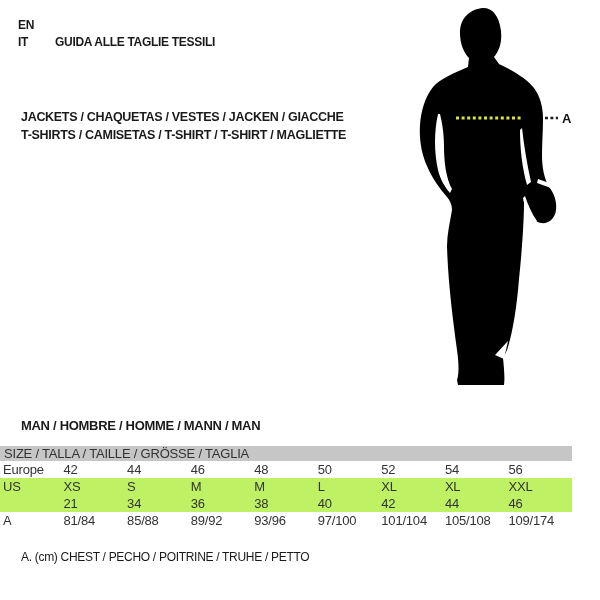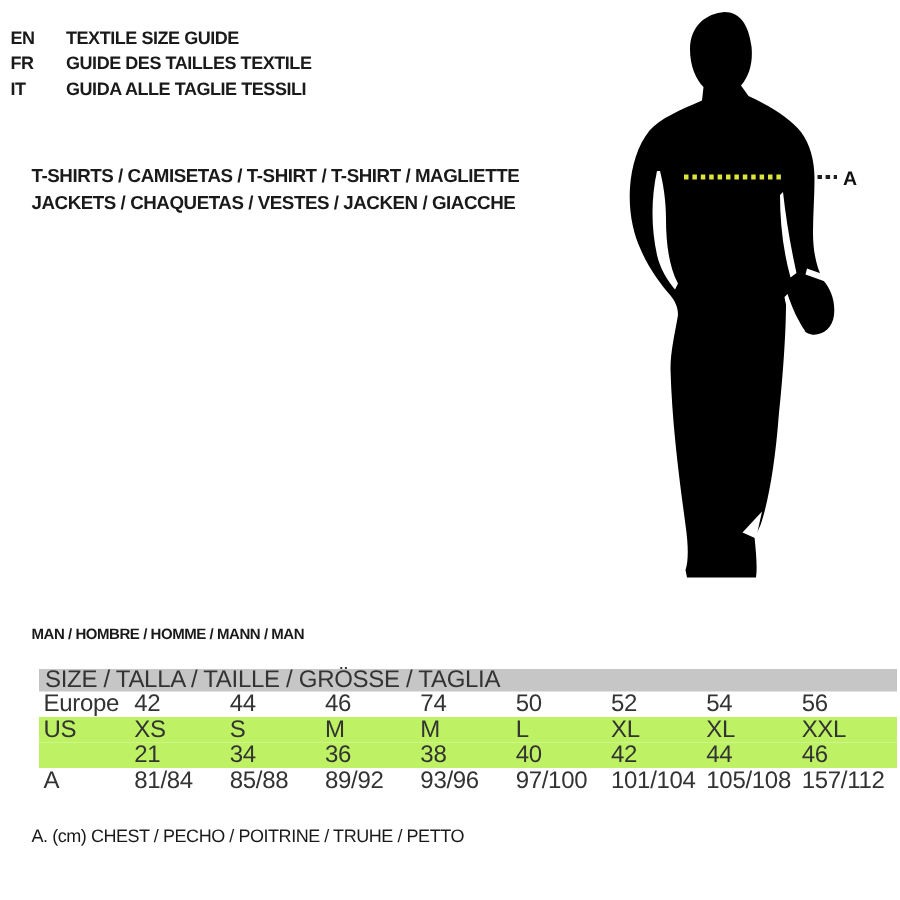--- a/index.html
+++ b/index.html
@@ -1,63 +1,58 @@
 <!DOCTYPE html>
 <html><head>
 <meta charset="utf-8">
 <style>
   html,body { margin:0; padding:0; background:#fff; }
   #page {
     position:relative; width:600px; height:600px; background:#ffffff;
     font-family:"Liberation Sans", sans-serif; color:#1a1a1a; overflow:hidden;
   }
   
-  .lang-list { position:absolute; left:7px; top:17px; }
+  .lang-list { position:absolute; left:18px; top:17px; }
   .lang-row { display:grid; grid-template-columns:37px auto; height:16.8px; line-height:16.8px; }
   .lang-code, .lang-label { font-weight:bold; font-size:12px; letter-spacing:-0.3px; white-space:nowrap; }
   
   .cats { position:absolute; left:21px; top:108px; }
   .cat-line { font-weight:bold; font-size:12.5px; line-height:18px; letter-spacing:-0.3px; white-space:nowrap; }
   
   .figure { position:absolute; left:390px; top:0px; width:210px; height:400px; }
   
-  .section-title { position:absolute; left:21px; top:418px; font-weight:bold; font-size:10px; letter-spacing:-0.3px; }
+  .section-title { position:absolute; left:21px; top:418px; font-weight:bold; font-size:13px; letter-spacing:-0.3px; }
   
-  .size-table { position:absolute; left:26px; top:446px; width:572px; font-size:16px; color:#333; }
+  .size-table { position:absolute; left:0; top:446px; width:572px; font-size:13px; color:#333; }
   .size-table .thead { background:#c6c6c6; height:15px; line-height:15px; padding-left:4px; letter-spacing:-0.2px; }
   .trow { display:grid; grid-template-columns:repeat(9,1fr); height:17px; line-height:17px; }
   .trow.stripe { background:#bef264; }
   .cell { text-align:left; letter-spacing:-0.2px; }
   .cell.label { text-align:left; padding-left:3px; }
   
   .footnote { position:absolute; left:21px; top:550px; font-weight:normal; font-size:12px; letter-spacing:-0.3px; }
 </style>
 </head>
 <body>
 
 <div id="page">
 
   <div class="lang-list">
     <div class="lang-row">
       <span class="lang-code">EN</span>
-      <span class="lang-label">TEXTILE SIZE GUIDE</span>
-    </div>
-    <div class="lang-row">
-      <span class="lang-code">FR</span>
-      <span class="lang-label">GUIDE DES TAILLES TEXTILE</span>
     </div>
     <div class="lang-row">
       <span class="lang-code">IT</span>
       <span class="lang-label">GUIDA ALLE TAGLIE TESSILI</span>
     </div>
   </div>
 
   <div class="cats">
+    <div class="cat-line">JACKETS / CHAQUETAS / VESTES / JACKEN / GIACCHE</div>
     <div class="cat-line">T-SHIRTS / CAMISETAS / T-SHIRT / T-SHIRT / MAGLIETTE</div>
-    <div class="cat-line">JACKETS / CHAQUETAS / VESTES / JACKEN / GIACCHE</div>
   </div>
 
   <svg class="figure" viewBox="0 0 210 400" xmlns="http://www.w3.org/2000/svg">
     <path fill="#000000" d="
       M 93,8
       C 81,9 70,17 70,33
       C 70,44 74,53 79,58
       L 78,67
       C 64,73 50,79 43,87
       C 35,97 31,111 30,125
@@ -99,21 +94,21 @@
   <div class="section-title">MAN / HOMBRE / HOMME / MANN / MAN</div>
 
   <div class="size-table">
     <div class="thead">SIZE / TALLA / TAILLE / GRÖSSE / TAGLIA</div>
 
     <div class="trow">
       <div class="cell label">Europe</div>
       <div class="cell">42</div>
       <div class="cell">44</div>
       <div class="cell">46</div>
-      <div class="cell">74</div>
+      <div class="cell">48</div>
       <div class="cell">50</div>
       <div class="cell">52</div>
       <div class="cell">54</div>
       <div class="cell">56</div>
     </div>
 
     <div class="trow stripe">
       <div class="cell label">US</div>
       <div class="cell">XS</div>
       <div class="cell">S</div>
@@ -139,19 +134,19 @@
 
     <div class="trow">
       <div class="cell label">A</div>
       <div class="cell">81/84</div>
       <div class="cell">85/88</div>
       <div class="cell">89/92</div>
       <div class="cell">93/96</div>
       <div class="cell">97/100</div>
       <div class="cell">101/104</div>
       <div class="cell">105/108</div>
-      <div class="cell">157/112</div>
+      <div class="cell">109/174</div>
     </div>
   </div>
 
   <div class="footnote">A. (cm) CHEST / PECHO / POITRINE / TRUHE / PETTO</div>
 
 </div>
 
 </body></html>

